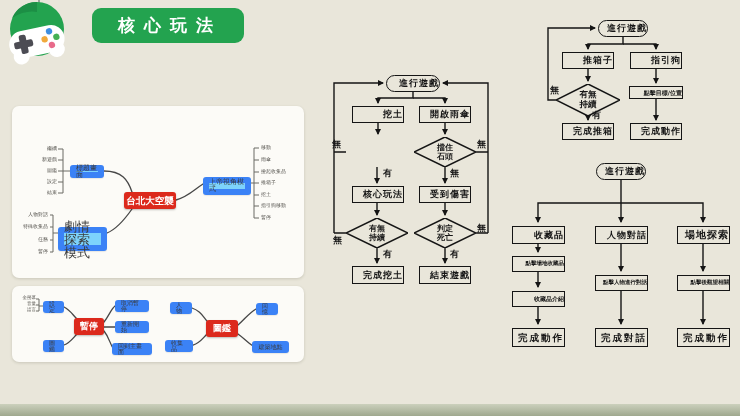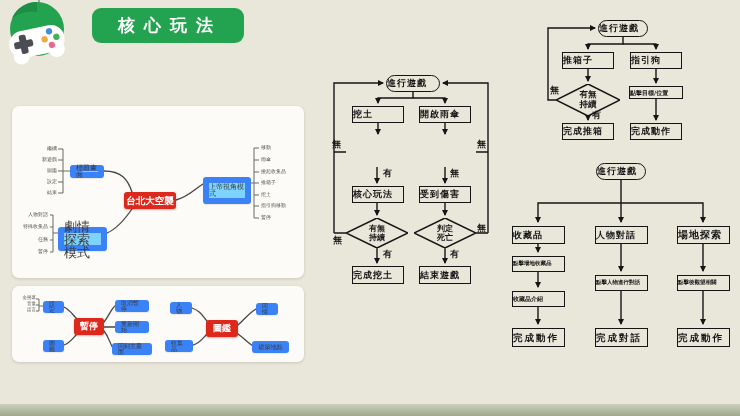--- a/index.html
+++ b/index.html
@@ -1,21 +1,21 @@
 <!DOCTYPE html>
 <html><head>
 <meta charset="utf-8">
 <style>
   html,body{margin:0;padding:0}
   .stage{position:relative;width:740px;height:416px;background:#e9e6da;font-family:"DejaVu Sans",sans-serif;overflow:hidden}
   .card{position:absolute;background:#fcfbf7;border-radius:7px;box-shadow:0 1px 3px rgba(60,60,40,.18);z-index:1}
   .strip{position:absolute;z-index:1}
   .overlay{position:absolute;left:0;top:0;z-index:2;pointer-events:none}
   .fb,.dm,.el,.mn,.mr,.tl{position:absolute;box-sizing:border-box}
-  .fb{border:1.5px solid #151515;display:flex;align-items:center;justify-content:flex-start;font-weight:bold;color:#151515;z-index:3;letter-spacing:1px;line-height:1}
+  .fb{border:1.5px solid #151515;display:flex;align-items:center;justify-content:flex-end;font-weight:bold;color:#151515;z-index:3;letter-spacing:1px;line-height:1}
   .fb.rd{border-radius:9px}
   .fb.sm{border-width:1px;letter-spacing:0}
   .dm{display:flex;align-items:center;justify-content:center;z-index:3}
   .dm svg{position:absolute;left:0;top:0}
   .dm span{position:relative;width:18px;text-align:center;font-weight:bold;font-size:8px;line-height:1.15;color:#151515}
   .el{font-weight:bold;font-size:9px;color:#151515;z-index:3;line-height:1}
   .mn{background:#7dd3fc;border:6px solid #3b82f6;border-radius:3px;display:flex;align-items:center;justify-content:center;color:#3a3a3a;z-index:3;box-shadow:0 1px 1px rgba(0,0,0,.08);line-height:1}
   .mr{background:#dc291c;border-radius:3px;display:flex;align-items:center;justify-content:center;color:#fff;font-weight:bold;z-index:3;box-shadow:0 1px 2px rgba(0,0,0,.25);line-height:1}
   .tl{font-size:5px;color:#55534e;white-space:nowrap;z-index:3;line-height:1.1}
   .pill{position:absolute;background:#23a34f;border-radius:9px;display:flex;align-items:center;justify-content:center;color:#fff;font-weight:bold;z-index:3;font-size:17px;letter-spacing:9px;padding-left:4px}
@@ -108,21 +108,21 @@
       <path d="M36,299 H39 V311 H36 M36,305 H39 M39,306 H43"></path>
     </g>
   </svg>
 
   <div class="mr" style="left:124px;top:192px;width:52px;height:17px;font-size:9.5px">
       <span>台北大空襲</span>
     </div>
   <div class="mn" style="left:70px;top:165px;width:34px;height:13px;font-size:7px">
       <span>標題畫面</span>
     </div>
-  <div class="mn" style="left:203px;top:177px;width:48px;height:27px;font-size:7px">
+  <div class="mn" style="left:203px;top:177px;width:48px;height:18px;font-size:7px">
       <span>上帝視角模式</span>
     </div>
   <div class="mn" style="left:58px;top:227px;width:49px;height:24px;font-size:13px">
       <span>劇情探索模式</span>
     </div>
 
   <span class="tl" style="right:683px;top:146px">繼續</span>
   <span class="tl" style="right:683px;top:157px">新遊戲</span>
   <span class="tl" style="right:683px;top:168px">圖鑑</span>
   <span class="tl" style="right:683px;top:179px">設定</span>
@@ -181,20 +181,26 @@
 
   <div class="fb rd" style="left:386px;top:75px;width:54px;height:17px;font-size:9px">
       <span>進行遊戲</span>
     </div>
   <div class="fb" style="left:352px;top:106px;width:52px;height:17px;font-size:9px">
       <span>挖土</span>
     </div>
   <div class="fb" style="left:419px;top:106px;width:52px;height:17px;font-size:9px">
       <span>開啟雨傘</span>
     </div>
+  <div class="dm" style="left:414px;top:137px;width:62px;height:30px">
+    <svg width="62" height="30">
+        <polygon points="31,0 62,15 31,30 0,15" fill="#e9e6da" stroke="#151515" stroke-width="1.5"></polygon>
+      </svg>
+    <span>擋住石頭</span>
+  </div>
   <div class="fb" style="left:352px;top:186px;width:52px;height:17px;font-size:9px">
       <span>核心玩法</span>
     </div>
   <div class="fb" style="left:419px;top:186px;width:52px;height:17px;font-size:9px">
       <span>受到傷害</span>
     </div>
   <div class="dm" style="left:346px;top:218px;width:62px;height:30px">
     <svg width="62" height="30">
         <polygon points="31,0 62,15 31,30 0,15" fill="#e9e6da" stroke="#151515" stroke-width="1.5"></polygon>
       </svg>

